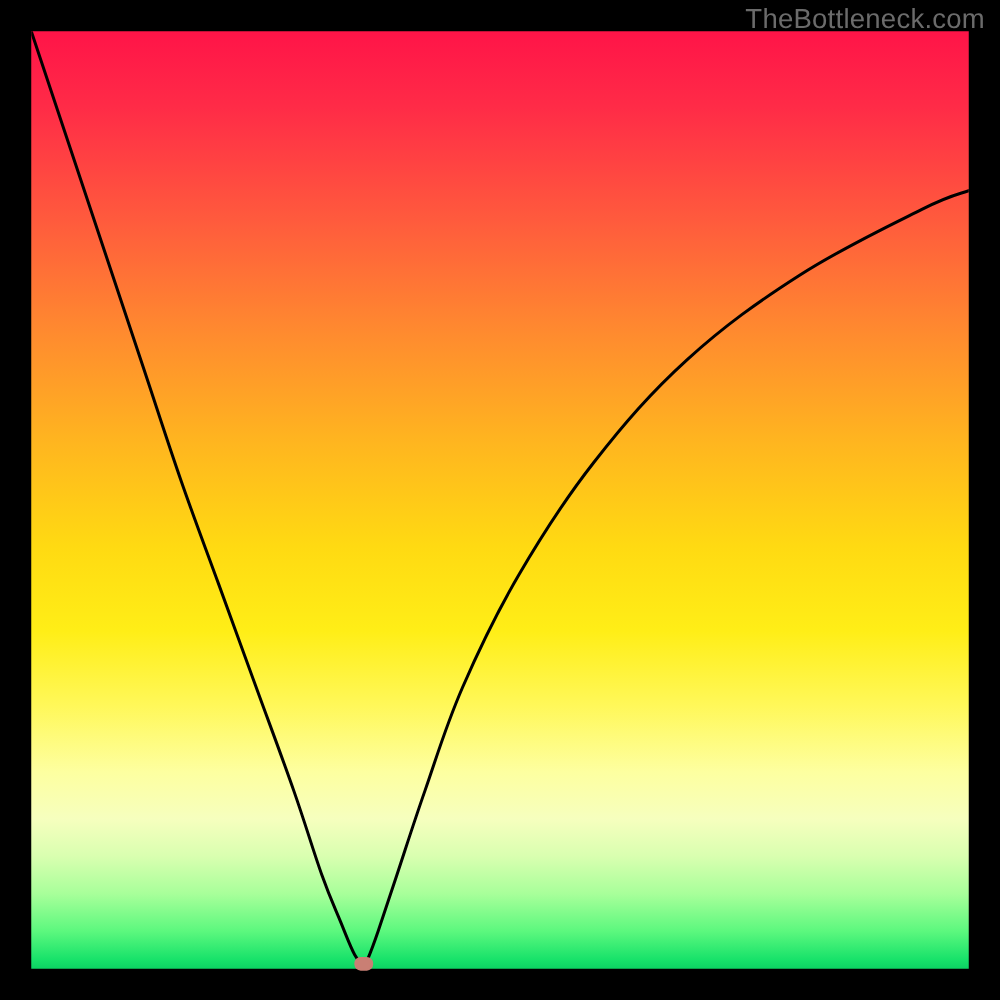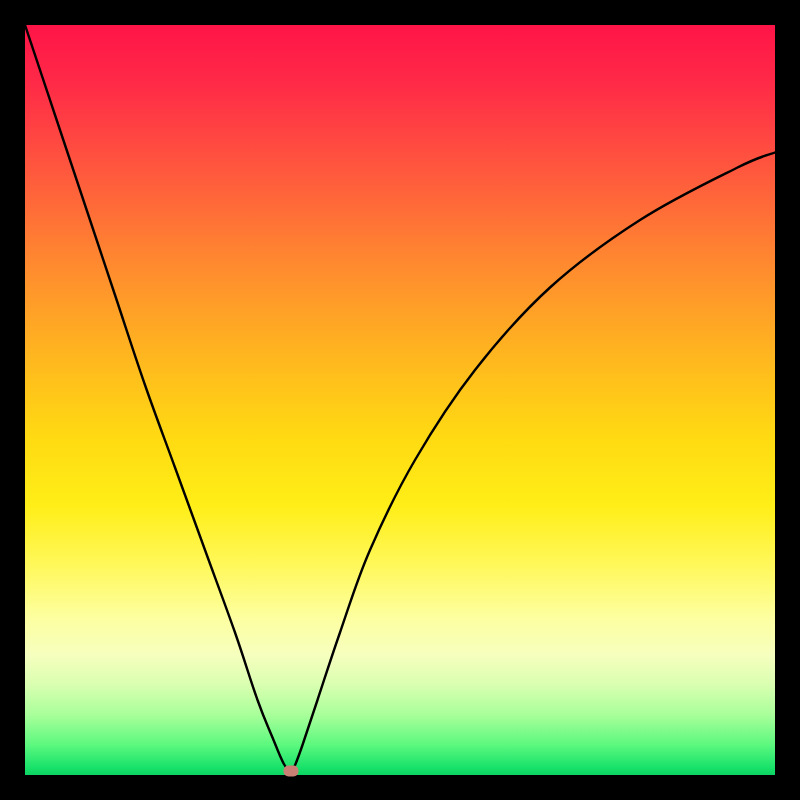--- a/index.html
+++ b/index.html
@@ -71,13 +71,14 @@
 </head>
 <body>
 
 <div class="frame">
   <div class="plot-area">
     <svg class="curve-svg" viewBox="0 0 750 750" preserveAspectRatio="none">
       <path id="curve-path" d="M 0,0 C 5.3999999999999995,16.2 19.200000000000003,57.6 30,90 C 40.8,122.4 49.2,147.6 60,180 C 70.8,212.4 79.2,237.6 90,270 C 100.8,302.4 109.2,328.95 120,360 C 130.8,391.05 139.2,412.8 150,442.5 C 160.8,472.2 169.2,495.3 180,525 C 190.8,554.7 200.55000000000004,580.5 210.00000000000003,607.5 C 219.45000000000002,634.5 225.75,656.1 232.5,675 C 239.25,693.9 242.775,701.025 247.5,712.5 C 252.225,723.975 255.375,732.675 258.75,738.75 C 262.125,744.825 264.225,745.98 266.25,746.25 C 268.275,746.52 267.975,744.975 270,740.25 C 272.025,735.525 273.45,731.745 277.5,720 C 281.55,708.255 285.75,695.25 292.5,675 C 299.25,654.75 305.55,634.5 315,607.5 C 324.45,580.5 331.5,556.05 345,525 C 358.5,493.95 371.1,467.4 390,435 C 408.9,402.6 425.7,376.05 450,345 C 474.3,313.95 495.3,289.5 525,262.5 C 554.7,235.5 581.25,216.6 615,195 C 648.75,173.4 688.2,154.65 712.5,142.5 C 736.8,130.35 743.25,130.2 750,127.5" fill="none" stroke="#000" stroke-width="2.4" stroke-linecap="round" stroke-linejoin="round"></path>
     </svg>
     <div class="marker" id="marker" style="left: 266.25px; top: 746.25px;"></div>
   </div>
+  <div class="watermark">TheBottleneck.com</div>
 </div>
 
 </body></html>

